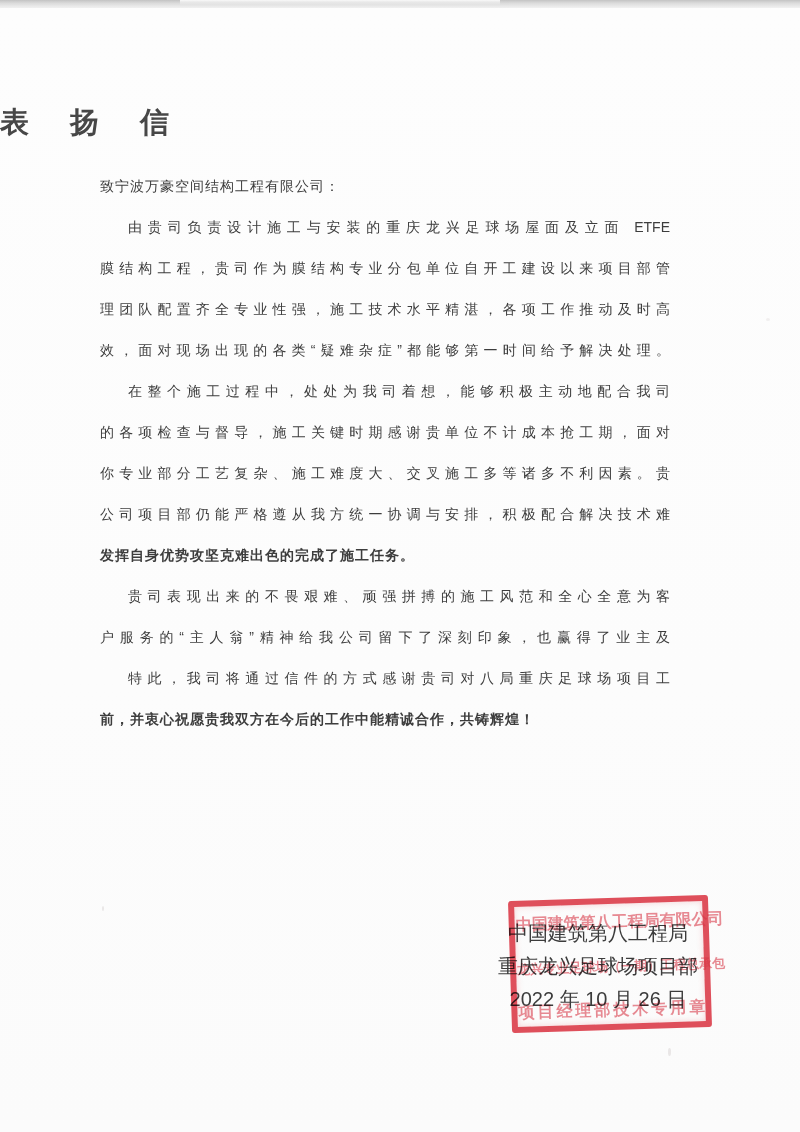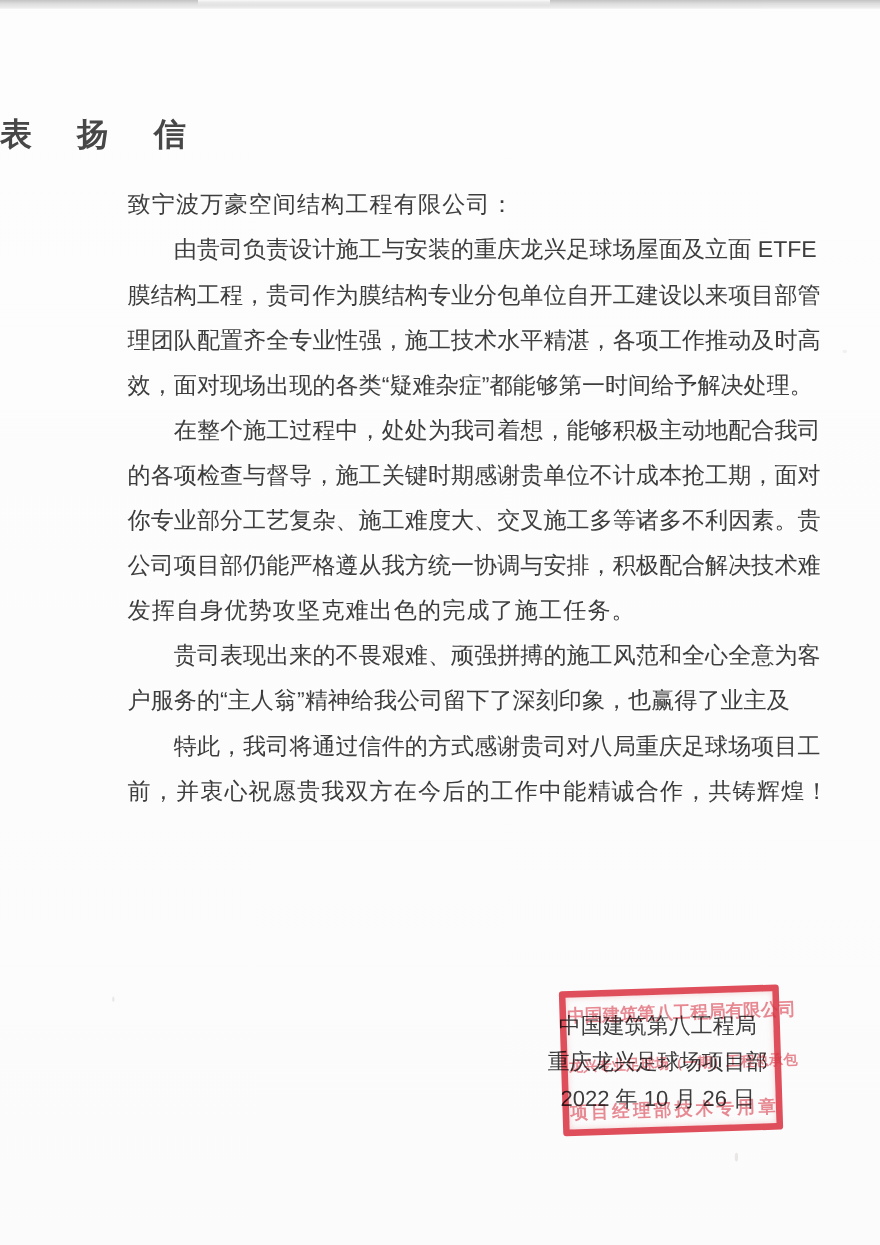--- a/index.html
+++ b/index.html
@@ -25,33 +25,33 @@
     background: linear-gradient(180deg, #fafafa, transparent);
   }
   .title {
     position: absolute; top: 103px; left: 0; width: 100%;
     text-align: left;
     font-size: 29px; font-weight: bold;
     color: #474747;
     letter-spacing: 6px;
   }
   .body-text {
-    position: absolute; top: 166px; left: 116px; width: 570px;
+    position: absolute; top: 166px; left: 100px; width: 570px;
     color: #3d3d3d;
-    font-size: 21px;
+    font-size: 14px;
     font-weight: 500;
   }
   .line {
     height: 41px; line-height: 41px;
     text-align: justify; text-align-last: justify;
     white-space: nowrap;
   }
   .line.salutation { text-align: left; text-align-last: left; letter-spacing: 1px; }
   .line.indent { text-indent: 2em; }
-  .line.last { text-align-last: left; letter-spacing: 1px; }
+  .line.last { text-align-last: left; letter-spacing: 1px; font-weight: bold; }
   .signature {
     position: absolute; top: 917px; left: 486px; width: 224px;
     text-align: center;
     color: #3c3c3c;
     font-size: 20px; font-weight: 500;
     line-height: 33px;
     z-index: 1;
   }
   
   .stamp {

